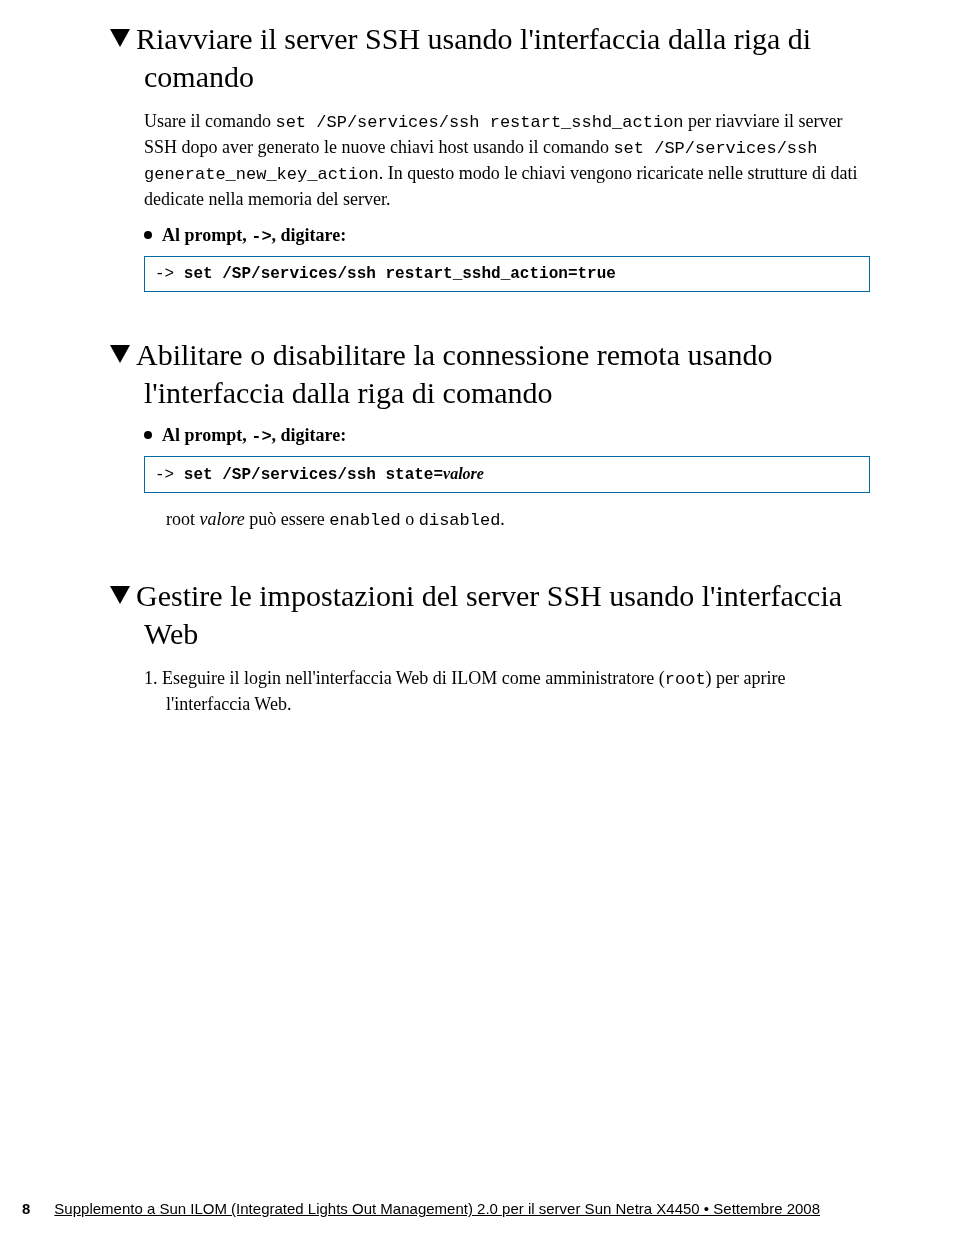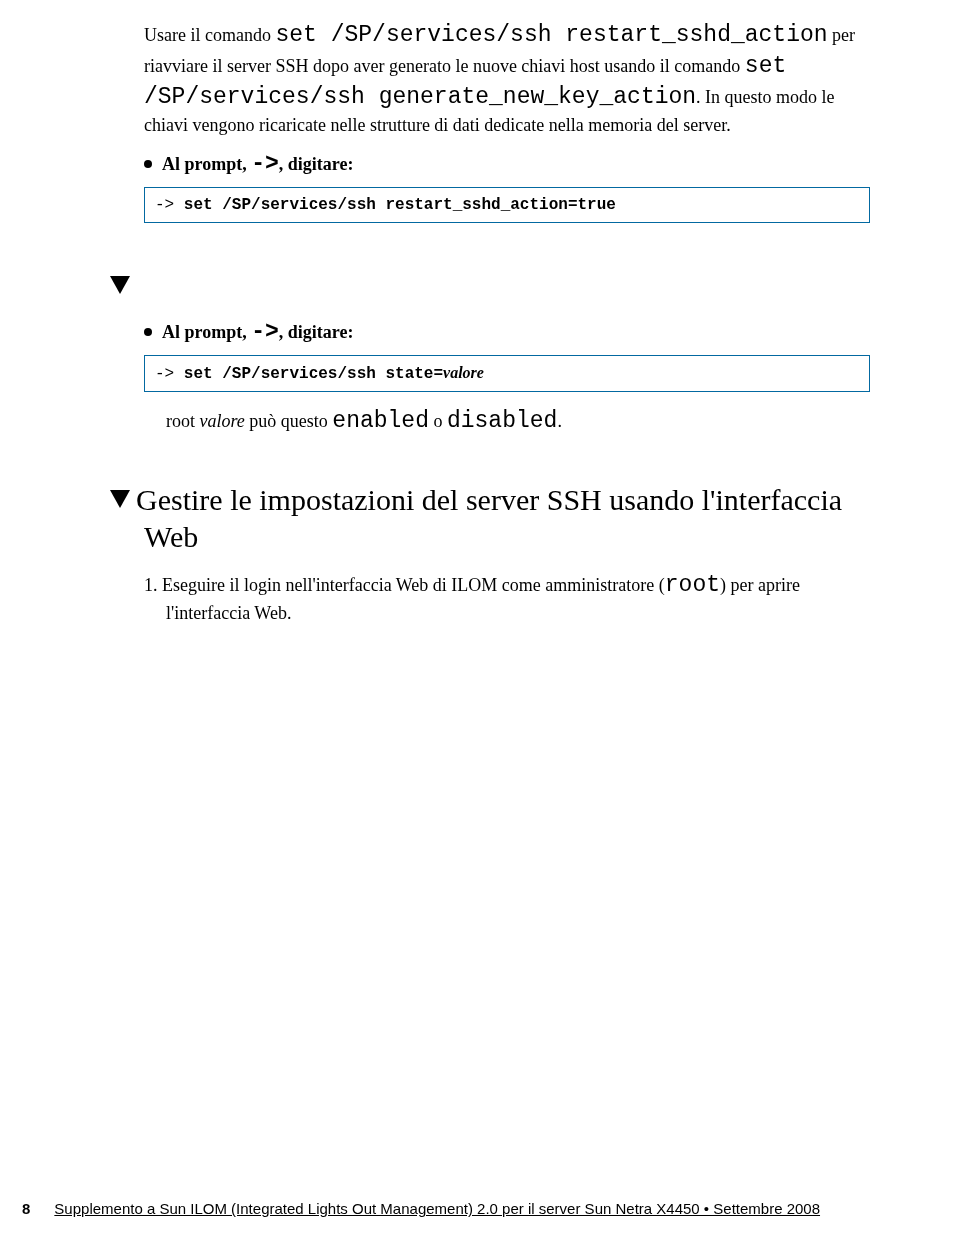--- a/index.html
+++ b/index.html
@@ -38,21 +38,21 @@
     text-indent: -34px;
   }
   .para {
     font-size: 18px;
     line-height: 1.35;
     margin: 0 0 14px 0;
     padding-left: 34px;
   }
   .mono {
     font-family: "Courier New", Courier, monospace;
-    font-size: 23px;
+    font-size: 17px;
   }
   .bullet-line {
     font-size: 18px;
     font-weight: bold;
     margin: 6px 0 10px 34px;
     padding-left: 18px;
     text-indent: -18px;
   }
   .bullet-line .dot {
     display: inline-block;
@@ -98,43 +98,46 @@
     display: flex;
     align-items: baseline;
   }
   .footer .page-num { font-weight: bold; margin-right: 24px; }
   .footer .title { flex: 1; text-decoration: underline; }
 </style>
 </head>
 <body>
 
 <div class="section">
+  <h2 class="heading">
+    <span class="triangle"></span><span>Riavviare il server SSH usando l'interfaccia dalla riga di comando</span>
+  </h2>
   <p class="para">
     <span>Usare il comando </span><span class="mono">set /SP/services/ssh restart_sshd_action</span><span> per riavviare il server SSH dopo aver generato le nuove chiavi host usando il comando </span><span class="mono">set /SP/services/ssh generate_new_key_action</span><span>. In questo modo le chiavi vengono ricaricate nelle strutture di dati dedicate nella memoria del server.</span>
   </p>
   <div class="bullet-line">
     <span class="dot"></span><span>Al prompt, </span><span class="mono">-&gt;</span><span>, digitare:</span>
   </div>
   <div class="codebox">
     <span>-&gt; </span><span class="cmd-bold">set /SP/services/ssh restart_sshd_action=true</span>
   </div>
 </div>
 
 <div class="section">
   <h2 class="heading">
-    <span class="triangle"></span>
+    <span class="triangle"></span><span>Abilitare o disabilitare la connessione remota usando l'interfaccia dalla riga di comando</span>
   </h2>
   <div class="bullet-line">
     <span class="dot"></span><span>Al prompt, </span><span class="mono">-&gt;</span><span>, digitare:</span>
   </div>
   <div class="codebox">
     <span>-&gt; </span><span class="cmd-bold">set /SP/services/ssh state=</span><span class="cmd-italic">valore</span>
   </div>
   <p class="after-code">
-    <span>root </span><span class="italic">valore</span><span> può questo </span><span class="mono">enabled</span><span> o </span><span class="mono">disabled</span><span>.</span>
+    <span>root </span><span class="italic">valore</span><span> può essere </span><span class="mono">enabled</span><span> o </span><span class="mono">disabled</span><span>.</span>
   </p>
 </div>
 
 <div class="section">
   <h2 class="heading">
     <span class="triangle"></span><span>Gestire le impostazioni del server SSH usando l'interfaccia Web</span>
   </h2>
   <div class="ordered">
     <span>1. </span><span>Eseguire il login nell'interfaccia Web di ILOM come amministratore (</span><span class="mono">root</span><span>) per aprire l'interfaccia Web.</span>
   </div>

